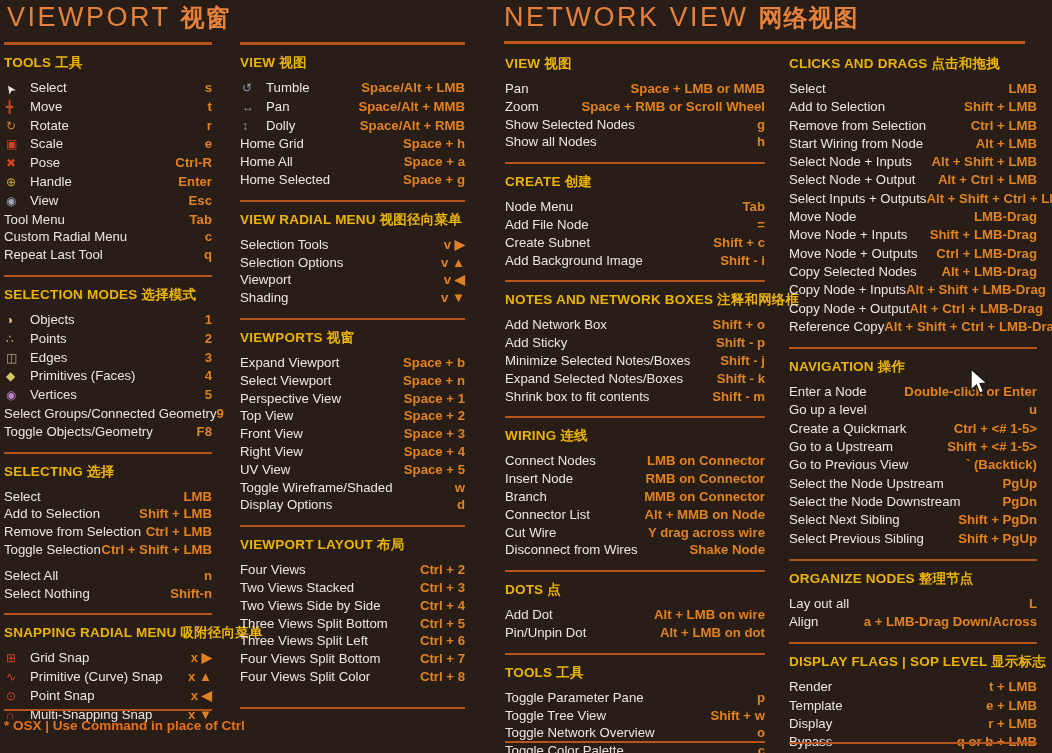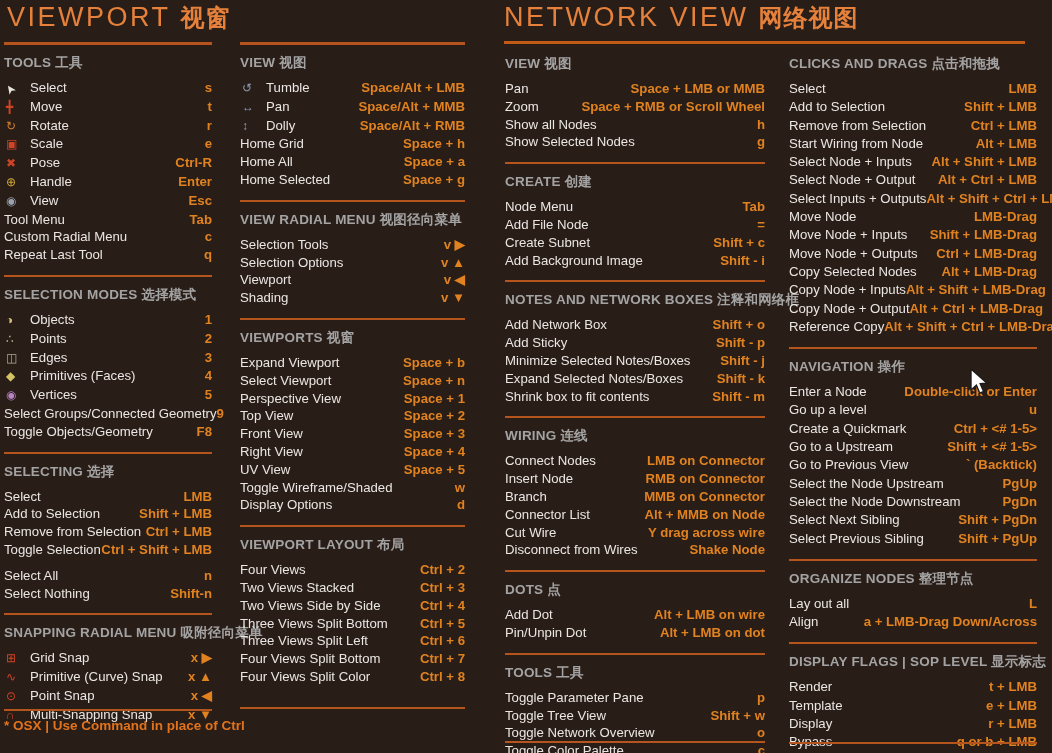--- a/index.html
+++ b/index.html
@@ -21,21 +21,21 @@
 .panel.left .title{left:7px}
 .panel.right .title{left:13px}
 .t-zh{font-weight:700;font-size:24px;letter-spacing:1px}
 .col{position:absolute}
 .c1{left:4px;top:42px;width:208px}
 .c2{left:240px;top:42px;width:225px}
 .c3{left:14px;top:46px;width:260px}
 .c4{left:298px;top:46px;width:248px}
 .rule{border-top:2px solid #b5541c;margin-top:11px}
 .rule.top{margin-top:0;border-top-width:3px}
-.sec-head{font-size:13.5px;font-weight:700;color:#a3a3a3;margin:9px 0 7px;white-space:nowrap;letter-spacing:.2px}
+.sec-head{font-size:13.5px;font-weight:700;color:#eab308;margin:9px 0 7px;white-space:nowrap;letter-spacing:.2px}
 .row{display:flex;align-items:baseline;line-height:17.8px;font-size:13.2px;white-space:nowrap}
 .c4 .row{line-height:18.3px}
 .row.gap{margin-top:8px}
 .lab{color:#eae6e2;flex:0 0 auto}
 .key{color:#e08220;font-weight:700;flex:1 1 auto;text-align:right}
 .ticon{flex:0 0 26px;font-size:12px;text-align:left;padding-left:2px}
 .rnw{display:inline-block;transform:rotate(-125deg);transform-origin:50% 50%}
 .endrule{position:absolute;border-top:2px solid #b5541c}
 .er1{left:4px;top:709px;width:208px}
 .er2{left:240px;top:707px;width:225px}
@@ -315,26 +315,26 @@
         <div class="sec-head">VIEW 视图</div>
         <div class="row">
           <span class="lab">Pan</span>
           <span class="key">Space + LMB or MMB</span>
         </div>
         <div class="row">
           <span class="lab">Zoom</span>
           <span class="key">Space + RMB or Scroll Wheel</span>
         </div>
         <div class="row">
+          <span class="lab">Show Selected Nodes</span>
+          <span class="key">g</span>
+        </div>
+        <div class="row">
           <span class="lab">Show all Nodes</span>
           <span class="key">h</span>
-        </div>
-        <div class="row">
-          <span class="lab">Show Selected Nodes</span>
-          <span class="key">g</span>
         </div>
         <div class="rule"></div>
         <div class="sec-head">CREATE 创建</div>
         <div class="row">
           <span class="lab">Node Menu</span>
           <span class="key">Tab</span>
         </div>
         <div class="row">
           <span class="lab">Add File Node</span>
           <span class="key">=</span>

